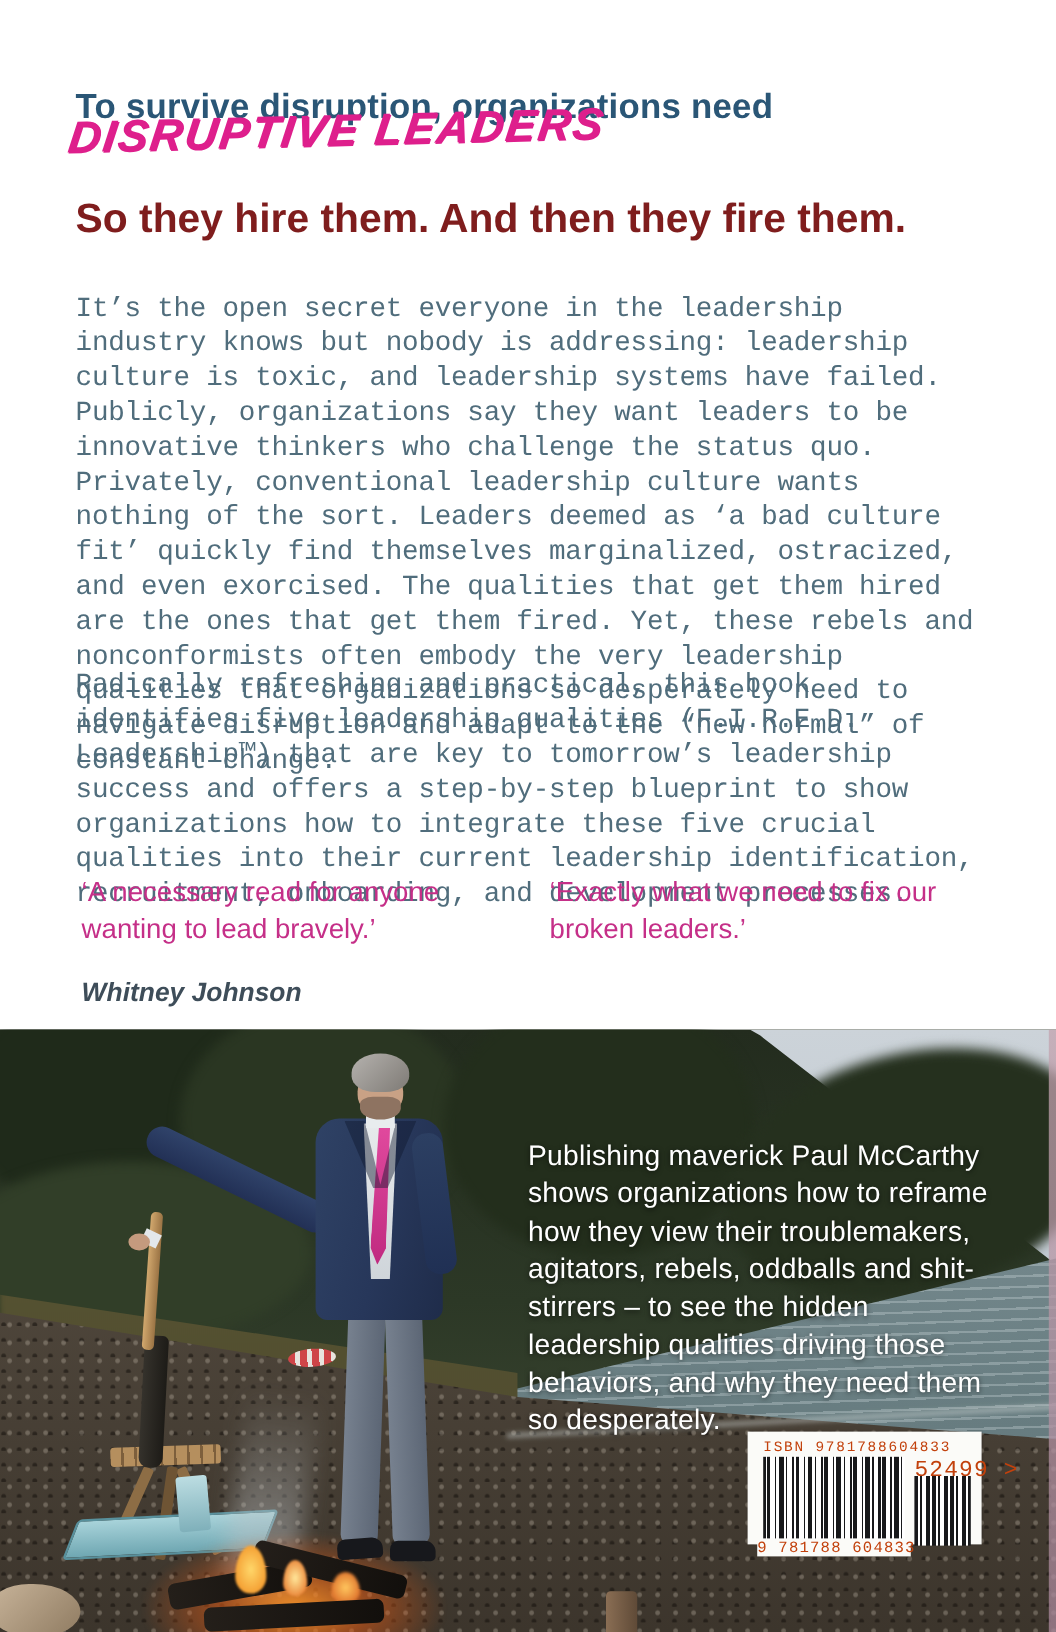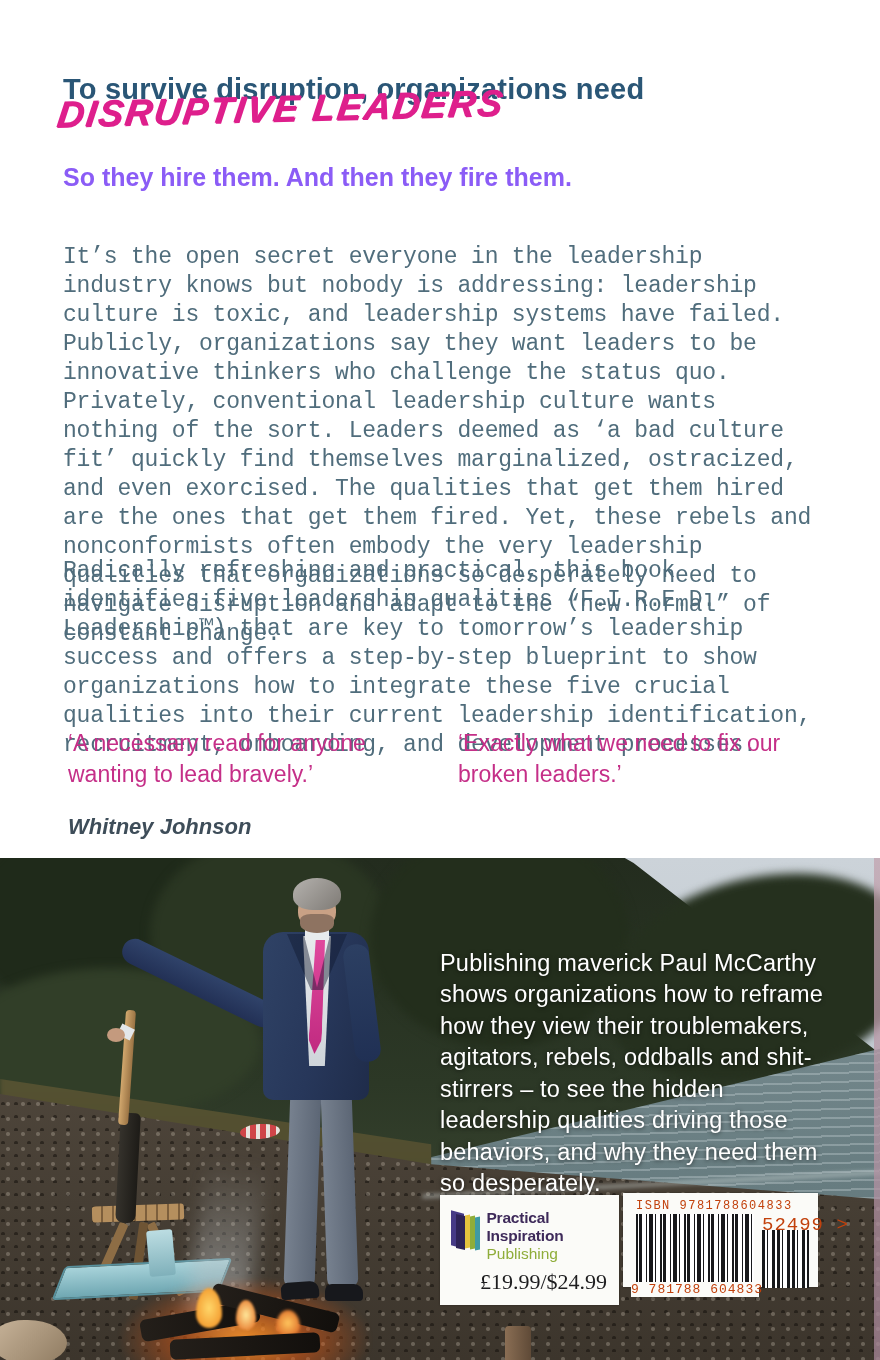--- a/index.html
+++ b/index.html
@@ -4,21 +4,21 @@
 <style>
   html,body{margin:0;padding:0;}
   body{width:880px;height:1360px;background:#ffffff;font-family:"Liberation Sans",sans-serif;position:relative;overflow:hidden;}
   .abs{position:absolute;}
 
   
   .headline{left:63px;top:54px;width:760px;font-size:29px;font-weight:700;color:#2a5676;letter-spacing:.2px;}
   .brush-title{left:60px;top:94px;width:760px;font-size:37px;font-weight:800;font-style:italic;color:#de1f8c;
     text-transform:uppercase;letter-spacing:2px;transform:skewX(-9deg) rotate(-1.5deg);transform-origin:left top;
     text-shadow:1px 1px 0 #de1f8c;}
-  .tagline{left:63px;top:163px;width:760px;font-size:25px;font-weight:700;color:#8b5cf6;}
+  .tagline{left:63px;top:163px;width:760px;font-size:34px;font-weight:700;color:#7f1d1d;}
   .para{left:63px;width:758px;font-size:23px;line-height:29px;color:#506d7c;letter-spacing:-.2px;font-family:Liberation Mono, monospace;}
   .para1{top:220px;}
   .para2{top:534px;}
   .quote-block{top:728px;text-align:left;color:#c52f88;font-size:23px;line-height:31px;}
   .quote-left{left:68px;width:352px;}
   .quote-right{left:458px;width:360px;}
   .quote-author{display:block;margin-top:21px;font-size:22px;font-weight:700;font-style:italic;color:#3e4d59;}
 
   
   .photo{left:0;top:858px;width:880px;height:502px;background:linear-gradient(180deg,#232c1e 0%,#2c3826 45%,#37422e 70%);overflow:hidden;}
@@ -182,36 +182,20 @@
     <div class="collar"></div>
     <div class="face"></div>
     <div class="beard"></div>
     <div class="hair"></div>
   </div>
 
   <p class="overlay-text">
     <span>Publishing maverick </span><b>Paul McCarthy</b><span> shows organizations how to reframe how they view their troublemakers, agitators, rebels, oddballs and shit-stirrers – to see the hidden leadership qualities driving those behaviors, and why they need them so desperately.</span>
   </p>
 
-  <div class="pub-box">
-    <div class="pub-row">
-      <div class="logo-mark">
-        <span class="lm-back"></span>
-        <span class="lm-s1"></span>
-        <span class="lm-s2"></span>
-        <span class="lm-s3"></span>
-        <span class="lm-front"></span>
-      </div>
-      <div>
-        <div class="pub-name1">Practical Inspiration</div>
-        <div class="pub-name2">Publishing</div>
-      </div>
-    </div>
-    <div class="pub-price">£19.99/$24.99</div>
-  </div>
 
   <div class="bar-box">
     <div class="isbn-top">ISBN 9781788604833</div>
     <div class="bars-main"></div>
     <div class="bars-digits">9 781788 604833</div>
     <div class="addon-label">52499 &gt;</div>
     <div class="bars-addon"></div>
   </div>
 
   <div class="edge-strip"></div>

